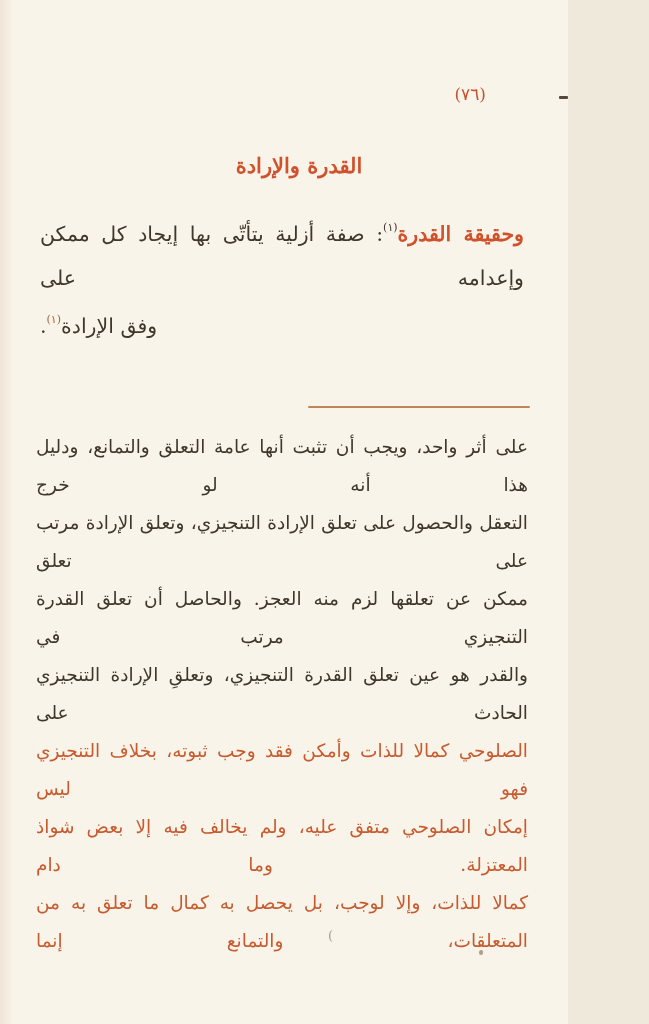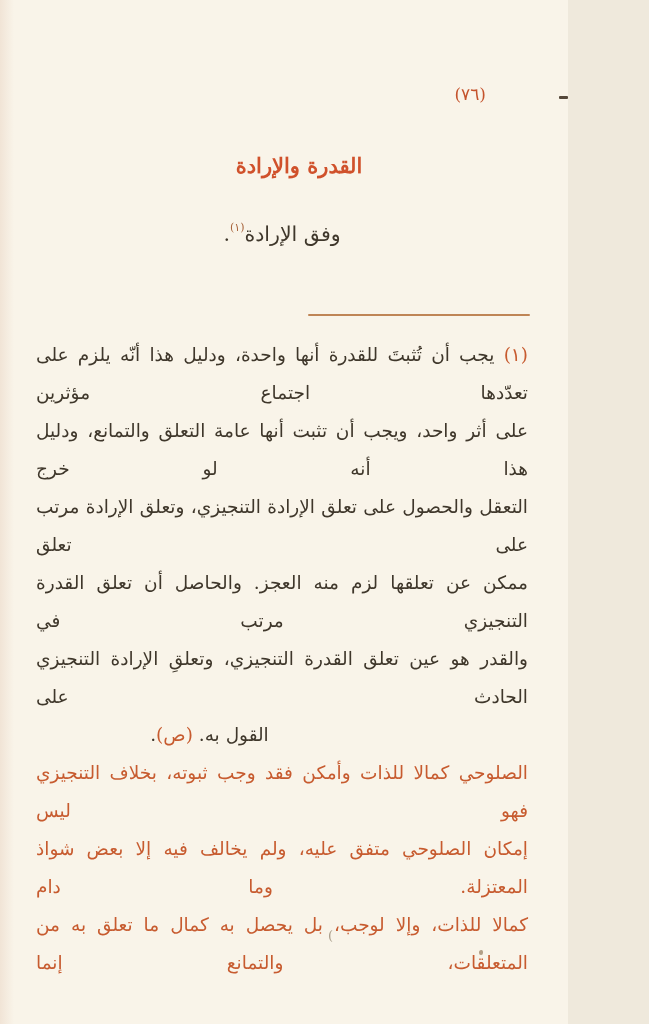--- a/index.html
+++ b/index.html
@@ -25,21 +25,21 @@
   .section-title{
     padding-top:148px;text-align:center;
     transform:translateX(15px); 
     color:#d0512b;font-size:21px;font-weight:bold;line-height:36px;
   }
   .main-paragraph{
     margin:24px 44px 0 40px;
     font-size:20.5px;line-height:44px;
   }
   .jline{text-align:justify;text-align-last:justify;}
-  .rline{text-align:center;}
+  .rline{text-align:left;}
   .main-lead{color:#d0512b;font-weight:bold;}
   sup.fn{font-size:11px;position:relative;top:-2px;letter-spacing:0;}
   sup.fn.warm{color:#a8643c;}
   .separator{
     width:222px;height:2px;background:#b5713c;opacity:.85;
     margin:58px 38px 0 auto;border-radius:1px;
   }
   .footnote-block{
     margin:20px 40px 0 36px;
     font-size:18.5px;line-height:38px;
@@ -65,32 +65,31 @@
 <body>
 
 <div class="page">
 
   <div class="page-number">(٧٦)</div>
   <div class="edge-mark"></div>
 
   <div class="section-title">القدرة والإرادة</div>
 
   <div class="main-paragraph">
+    <div class="jline"><span class="main-lead">وحقيقة القدرة</span><sup class="fn">(١)</sup><span>: صفة أزلية يتأتّى بها إيجاد كل ممكن وإعدامه على</span></div>
     <div class="rline"><span>وفق الإرادة</span><sup class="fn warm">(١)</sup><span>.</span></div>
   </div>
 
   <div class="separator"></div>
 
   <div class="footnote-block">
-    <div class="fline jline"><span class="accent">(١)</span><span> يجب أن تُثبتَ للقدرة أنها واحدة، ودليل هذا أنّه يلزم على تعدّدها اجتماع مؤثرين</span></div>
     <div class="fline jline">على أثر واحد، ويجب أن تثبت أنها عامة التعلق والتمانع، ودليل هذا أنه لو خرج</div>
     <div class="fline jline">التعقل والحصول على تعلق الإرادة التنجيزي، وتعلق الإرادة مرتب على تعلق</div>
     <div class="fline jline">ممكن عن تعلقها لزم منه العجز. والحاصل أن تعلق القدرة التنجيزي مرتب في</div>
     <div class="fline jline">والقدر هو عين تعلق القدرة التنجيزي، وتعلقِ الإرادة التنجيزي الحادث على</div>
-    <div class="fline rline fn-last"><span>القول به. </span><span class="accent">(ص)</span><span>.</span></div>
 
     <div class="fline jline commentary-line">الصلوحي كمالا للذات وأمكن فقد وجب ثبوته، بخلاف التنجيزي فهو ليس</div>
     <div class="fline jline commentary-line">إمكان الصلوحي متفق عليه، ولم يخالف فيه إلا بعض شواذ المعتزلة. وما دام</div>
     <div class="fline jline commentary-line">كمالا للذات، وإلا لوجب، بل يحصل به كمال ما تعلق به من المتعلقات، والتمانع إنما</div>
 
   </div>
 
   <div class="continuation-mark">=</div>
   <div class="stray-mark">)</div>
   <div class="speck"></div>

